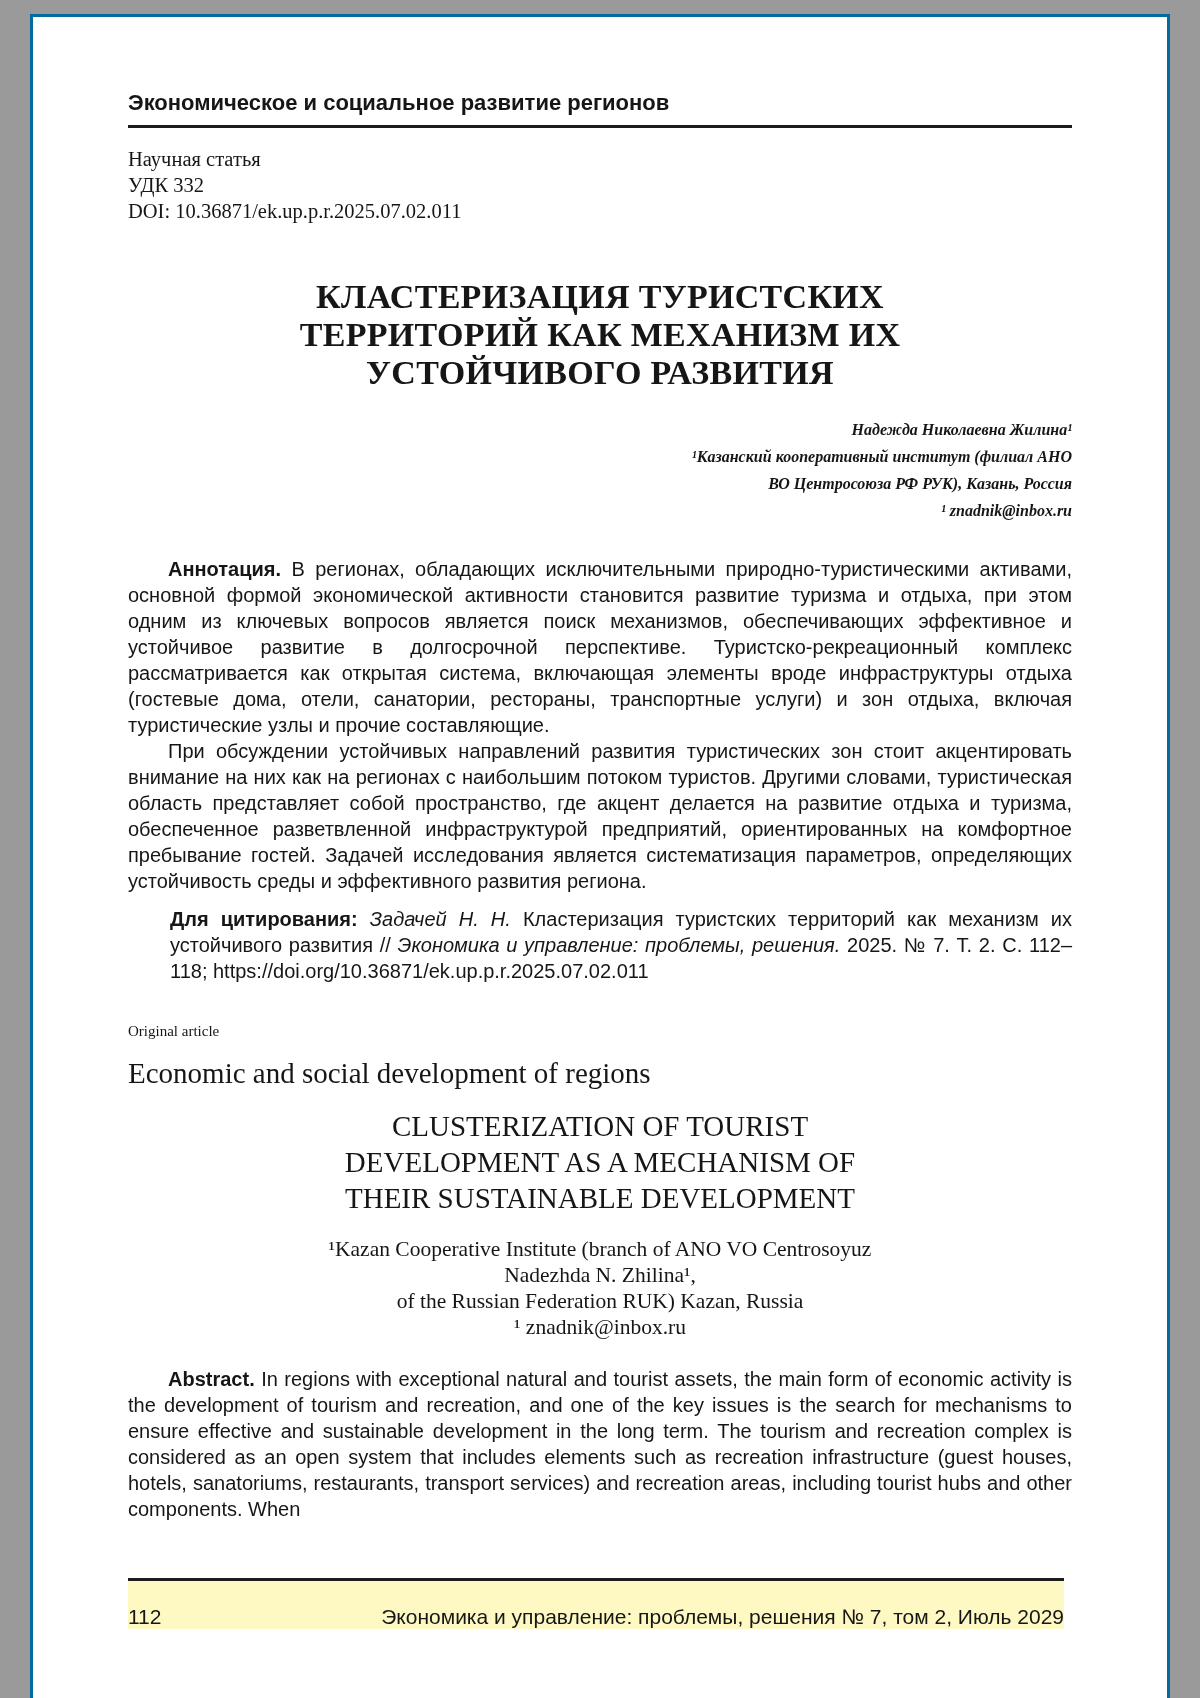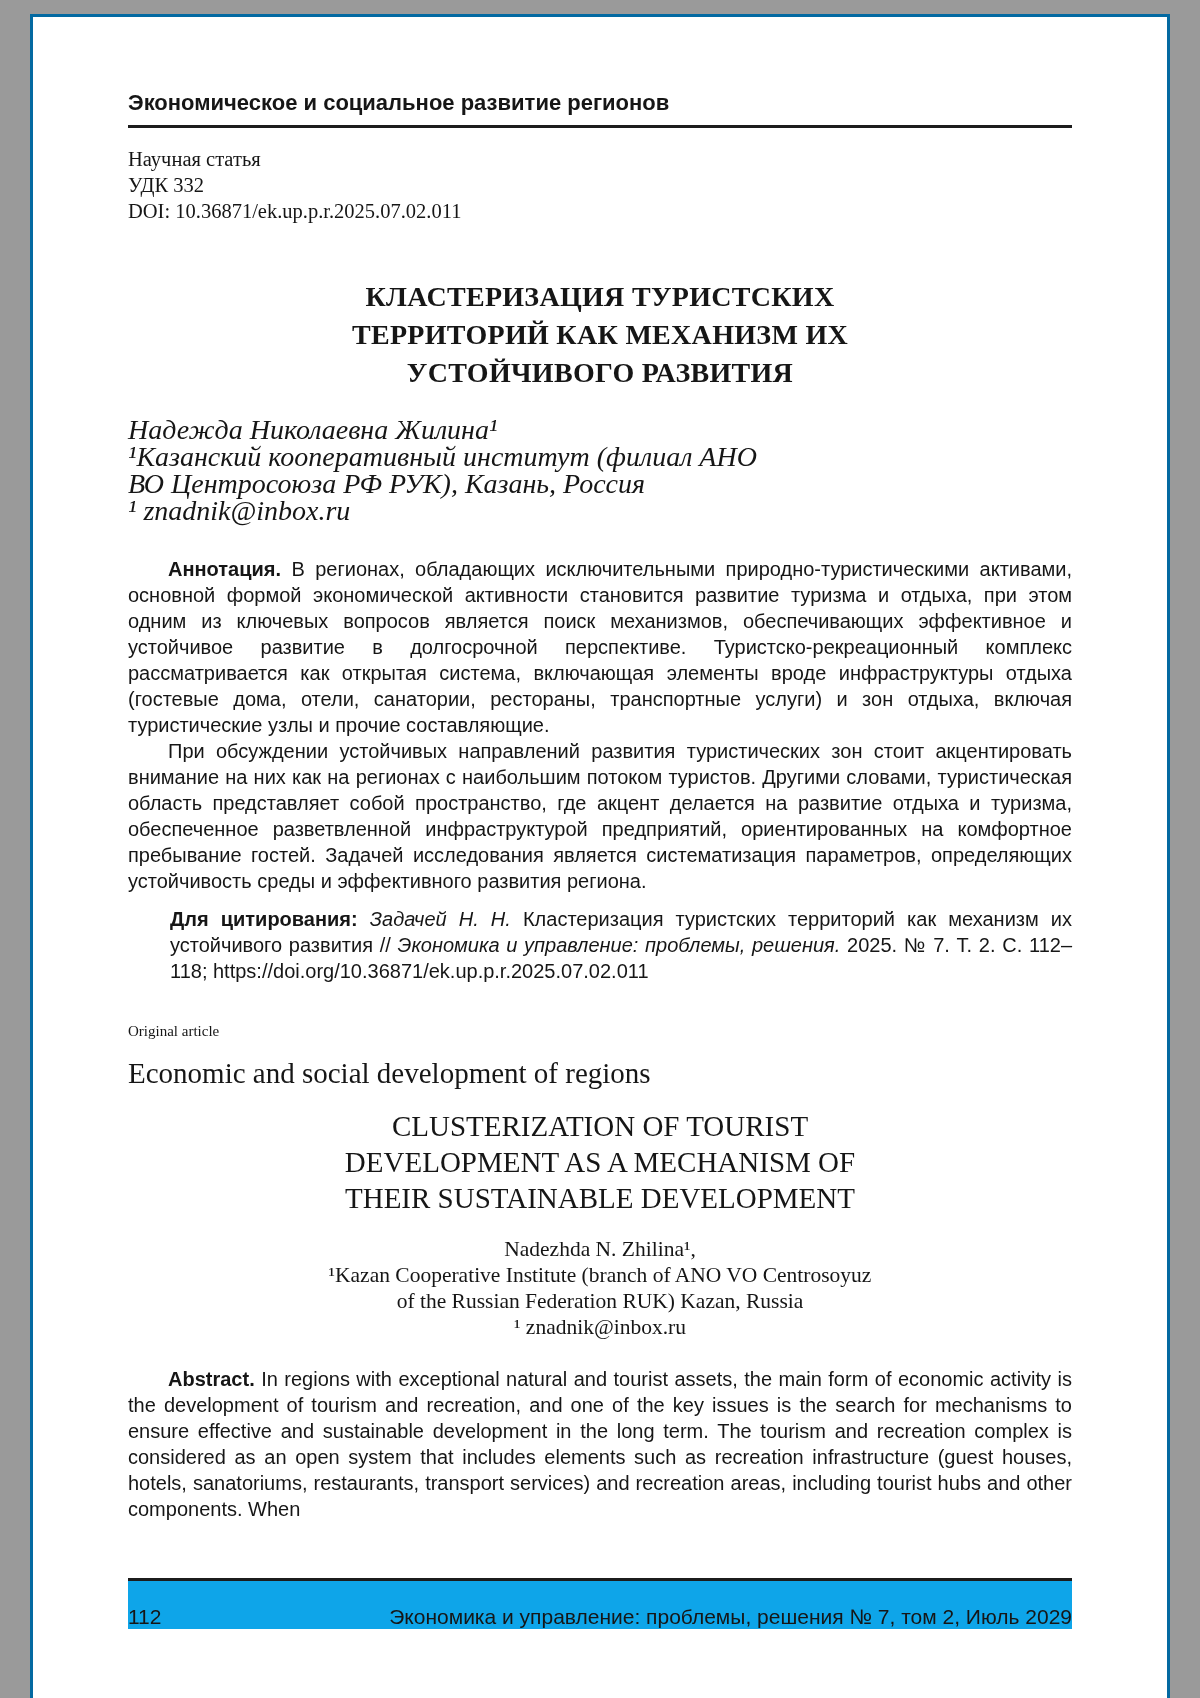--- a/index.html
+++ b/index.html
@@ -16,27 +16,27 @@
     padding-top:72px;
     font-family:"Liberation Sans", sans-serif;
     font-weight:700; font-size:22px; line-height:27px;
   }
   .rule-top { margin-top:9px; border-top:3px solid #1c1c1c; }
 
   .meta { margin-top:18px; font-size:20.5px; line-height:26px; }
 
   .ru-title {
     margin-top:54px; text-align:center;
-    font-weight:700; font-size:28px; line-height:38px;
+    font-weight:700; font-size:34px; line-height:38px;
     letter-spacing:0.3px;
     font-family:Liberation Serif, serif;
   }
   .ru-author {
-    margin-top:24px; text-align:left;
-    font-weight:400; font-style:italic; font-size:28px; line-height:27px;
+    margin-top:24px; text-align:right;
+    font-weight:700; font-style:italic; font-size:16px; line-height:27px;
   }
 
   .sans { font-family:"Liberation Sans", sans-serif; }
   .para {
     font-size:20px; line-height:26px; text-align:justify;
     overflow-wrap:break-word;
   }
   .indent { text-indent:40px; }
   .abstract-block { margin-top:32px; }
   .lbl { font-weight:700; }
@@ -58,23 +58,23 @@
     margin-top:18px; text-align:center;
     font-weight:400; font-size:29px; line-height:36px;
   }
   .en-author {
     margin-top:20px; text-align:center;
     font-size:21.5px; line-height:26px;
   }
   .en-abstract { margin-top:26px; }
 
   .footer {
-    position:absolute; left:95px; right:95px; bottom:80px;
+    position:absolute; left:95px; right:103px; bottom:80px;
     border-top:3px solid #1c1c1c; padding-top:24px;
-    background:#0ea5e9;
+    background:#fef9c3;
     display:flex; justify-content:space-between; align-items:baseline;
     font-family:"Liberation Sans", sans-serif; font-size:21px;
   }
 </style>
 </head>
 <body>
 
 <div class="page">
   <div class="content">
 
@@ -103,22 +103,22 @@
 
     <p class="sans citation"><b class="lbl">Для цитирования:</b><span class="ital"> Задачей Н. Н.</span><span> Кластеризация  туристских территорий как механизм их устойчивого развития // </span><span class="ital">Экономика и управление: проблемы, решения.</span><span> 2025. № 7. Т. 2. С. 112–118; https://doi.org/10.36871/ek.up.p.r.2025.07.02.011</span></p>
 
     <div class="original-article">Original article</div>
 
     <div class="en-section-title">Economic and social development of regions</div>
 
     <h2 class="en-title"><span>CLUSTERIZATION OF TOURIST</span><br><span>DEVELOPMENT AS A MECHANISM OF</span><br><span>THEIR SUSTAINABLE DEVELOPMENT</span></h2>
 
     <div class="en-author">
+      <div>¹Kazan Cooperative Institute (branch of ANO VO Centrosoyuz</div>
       <div>Nadezhda N. Zhilina¹,</div>
-      <div>¹Kazan Cooperative Institute (branch of ANO VO Centrosoyuz</div>
       <div>of the Russian Federation RUK) Kazan, Russia</div>
       <div>¹ znadnik@inbox.ru</div>
     </div>
 
     <p class="sans para indent en-abstract"><b class="lbl">Abstract.</b><span> In regions with exceptional natural and tourist assets, the main form of economic activity is the development of tourism and recreation, and one of the key issues is the search for mechanisms to ensure effective and sustainable development in the long term. The tourism and recreation complex is considered as an open system that includes elements such as recreation infrastructure (guest houses, hotels, sanatoriums, restaurants, transport services) and recreation areas, including tourist hubs and other components. When</span></p>
 
   </div>
 
   <div class="footer">
     <span>112</span>

